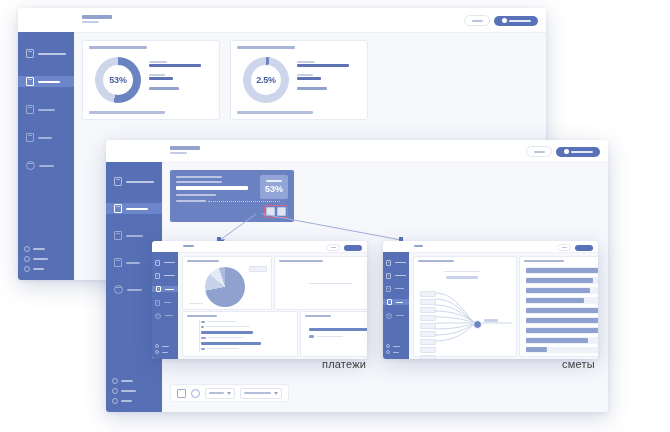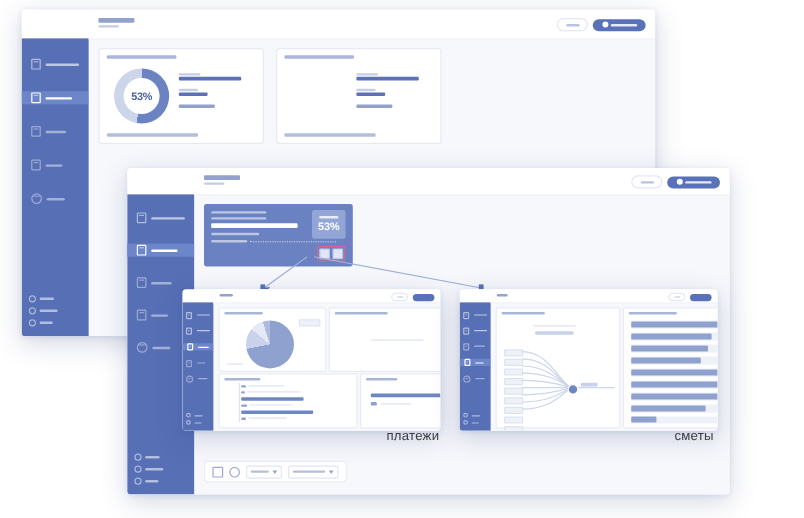--- a/index.html
+++ b/index.html
@@ -179,20 +179,25 @@
             </span>
             <span class="g">
               <i class="v" style="width:30px;height:3px;font-size:0;color:transparent;overflow:hidden;background:#93a2cc;">ИСП. ОСНОВН.</i>
             </span>
           </div>
           <span class="card-ft" style="width:76px;font-size:0;color:transparent;overflow:hidden;">Основание: договор №000012345/20</span>
         </div>
 
         <div class="card" style="left:156px;top:32px;width:136px;height:78px;">
           <span class="card-hd" style="width:58px;font-size:0;color:transparent;overflow:hidden;">Договор №000023456/21</span>
+          <div class="donut" style="left:12px;top:16px;width:46px;height:46px;background:conic-gradient(#6b83c0 0% 2.5%, #ccd5ea 2.5% 100%);">
+            <span class="hole" style="inset:8px;">
+              <span class="val" style="font-size:9px;">2.5%</span>
+            </span>
+          </div>
           <div class="kv" style="left:66px;top:20px;gap:7px;">
             <span class="g">
               <i class="k" style="width:18px;height:2px;font-size:0;color:transparent;overflow:hidden;">Сумма договора</i>
               <i class="v" style="width:52px;height:3px;font-size:0;color:transparent;overflow:hidden;">1 973 569 874.30 руб.</i>
             </span>
             <span class="g">
               <i class="k" style="width:16px;height:2px;font-size:0;color:transparent;overflow:hidden;">Срок действия</i>
               <i class="v" style="width:24px;height:3px;font-size:0;color:transparent;overflow:hidden;">31.12.2024</i>
             </span>
             <span class="g">

